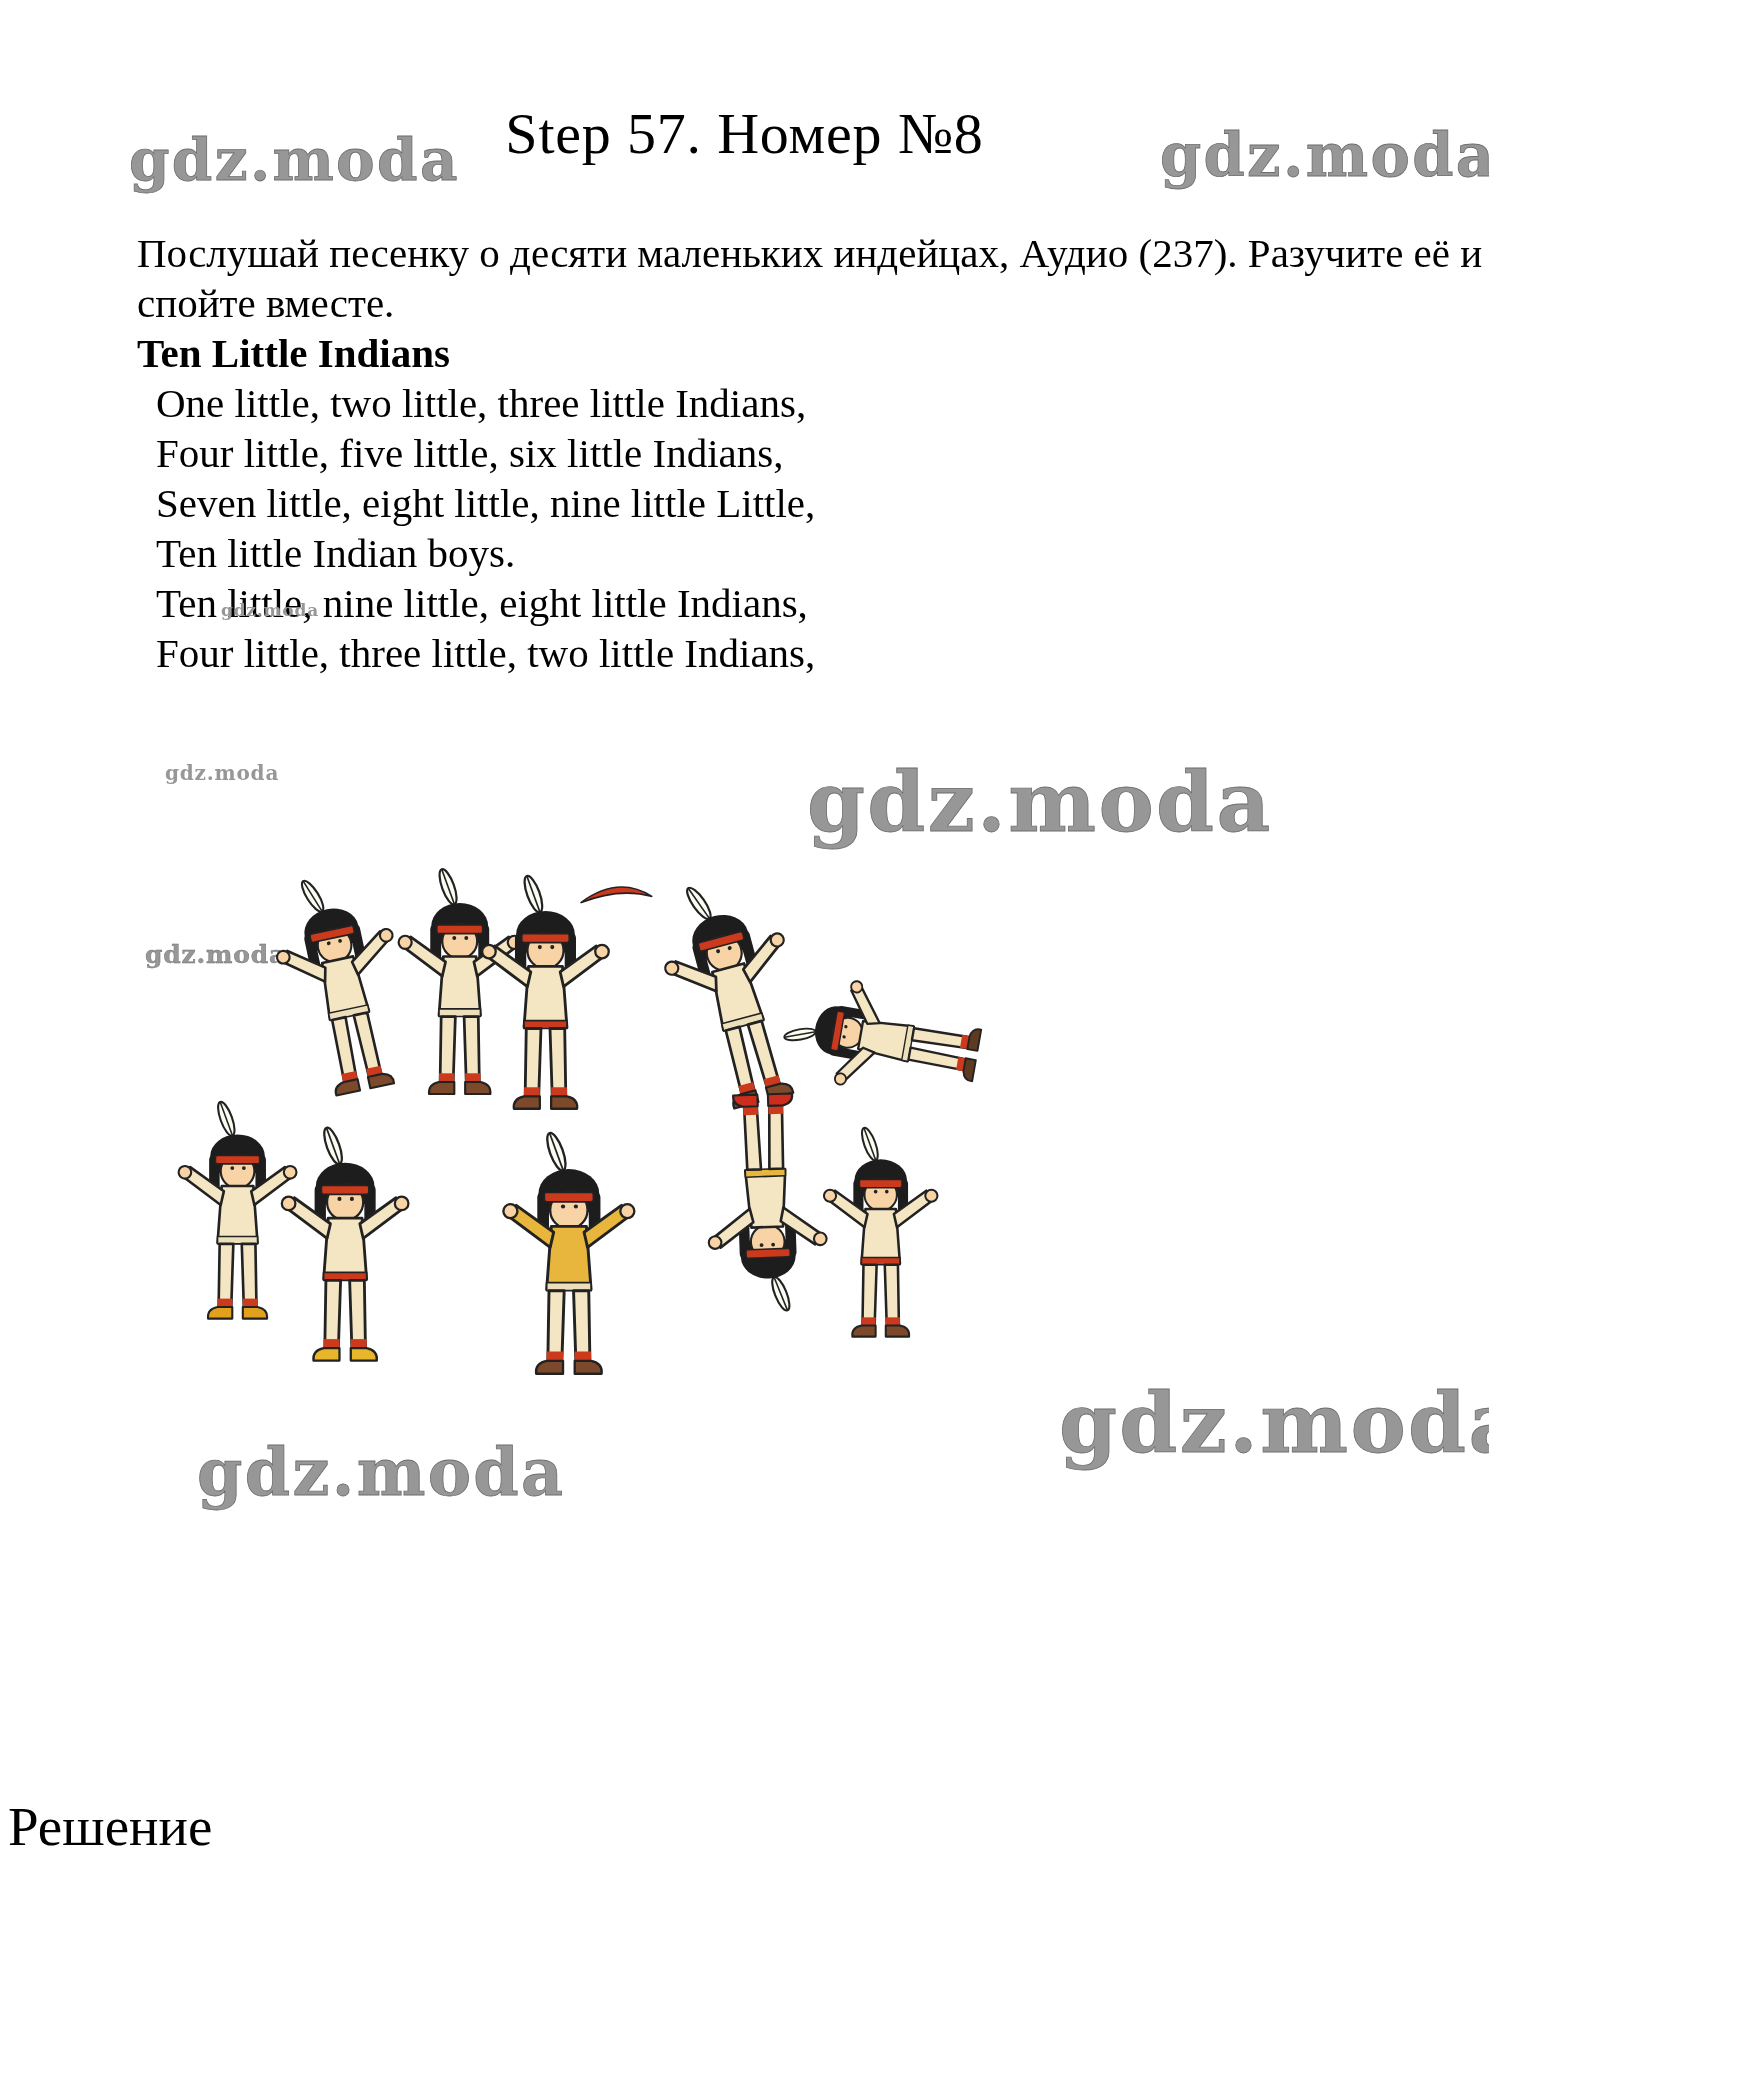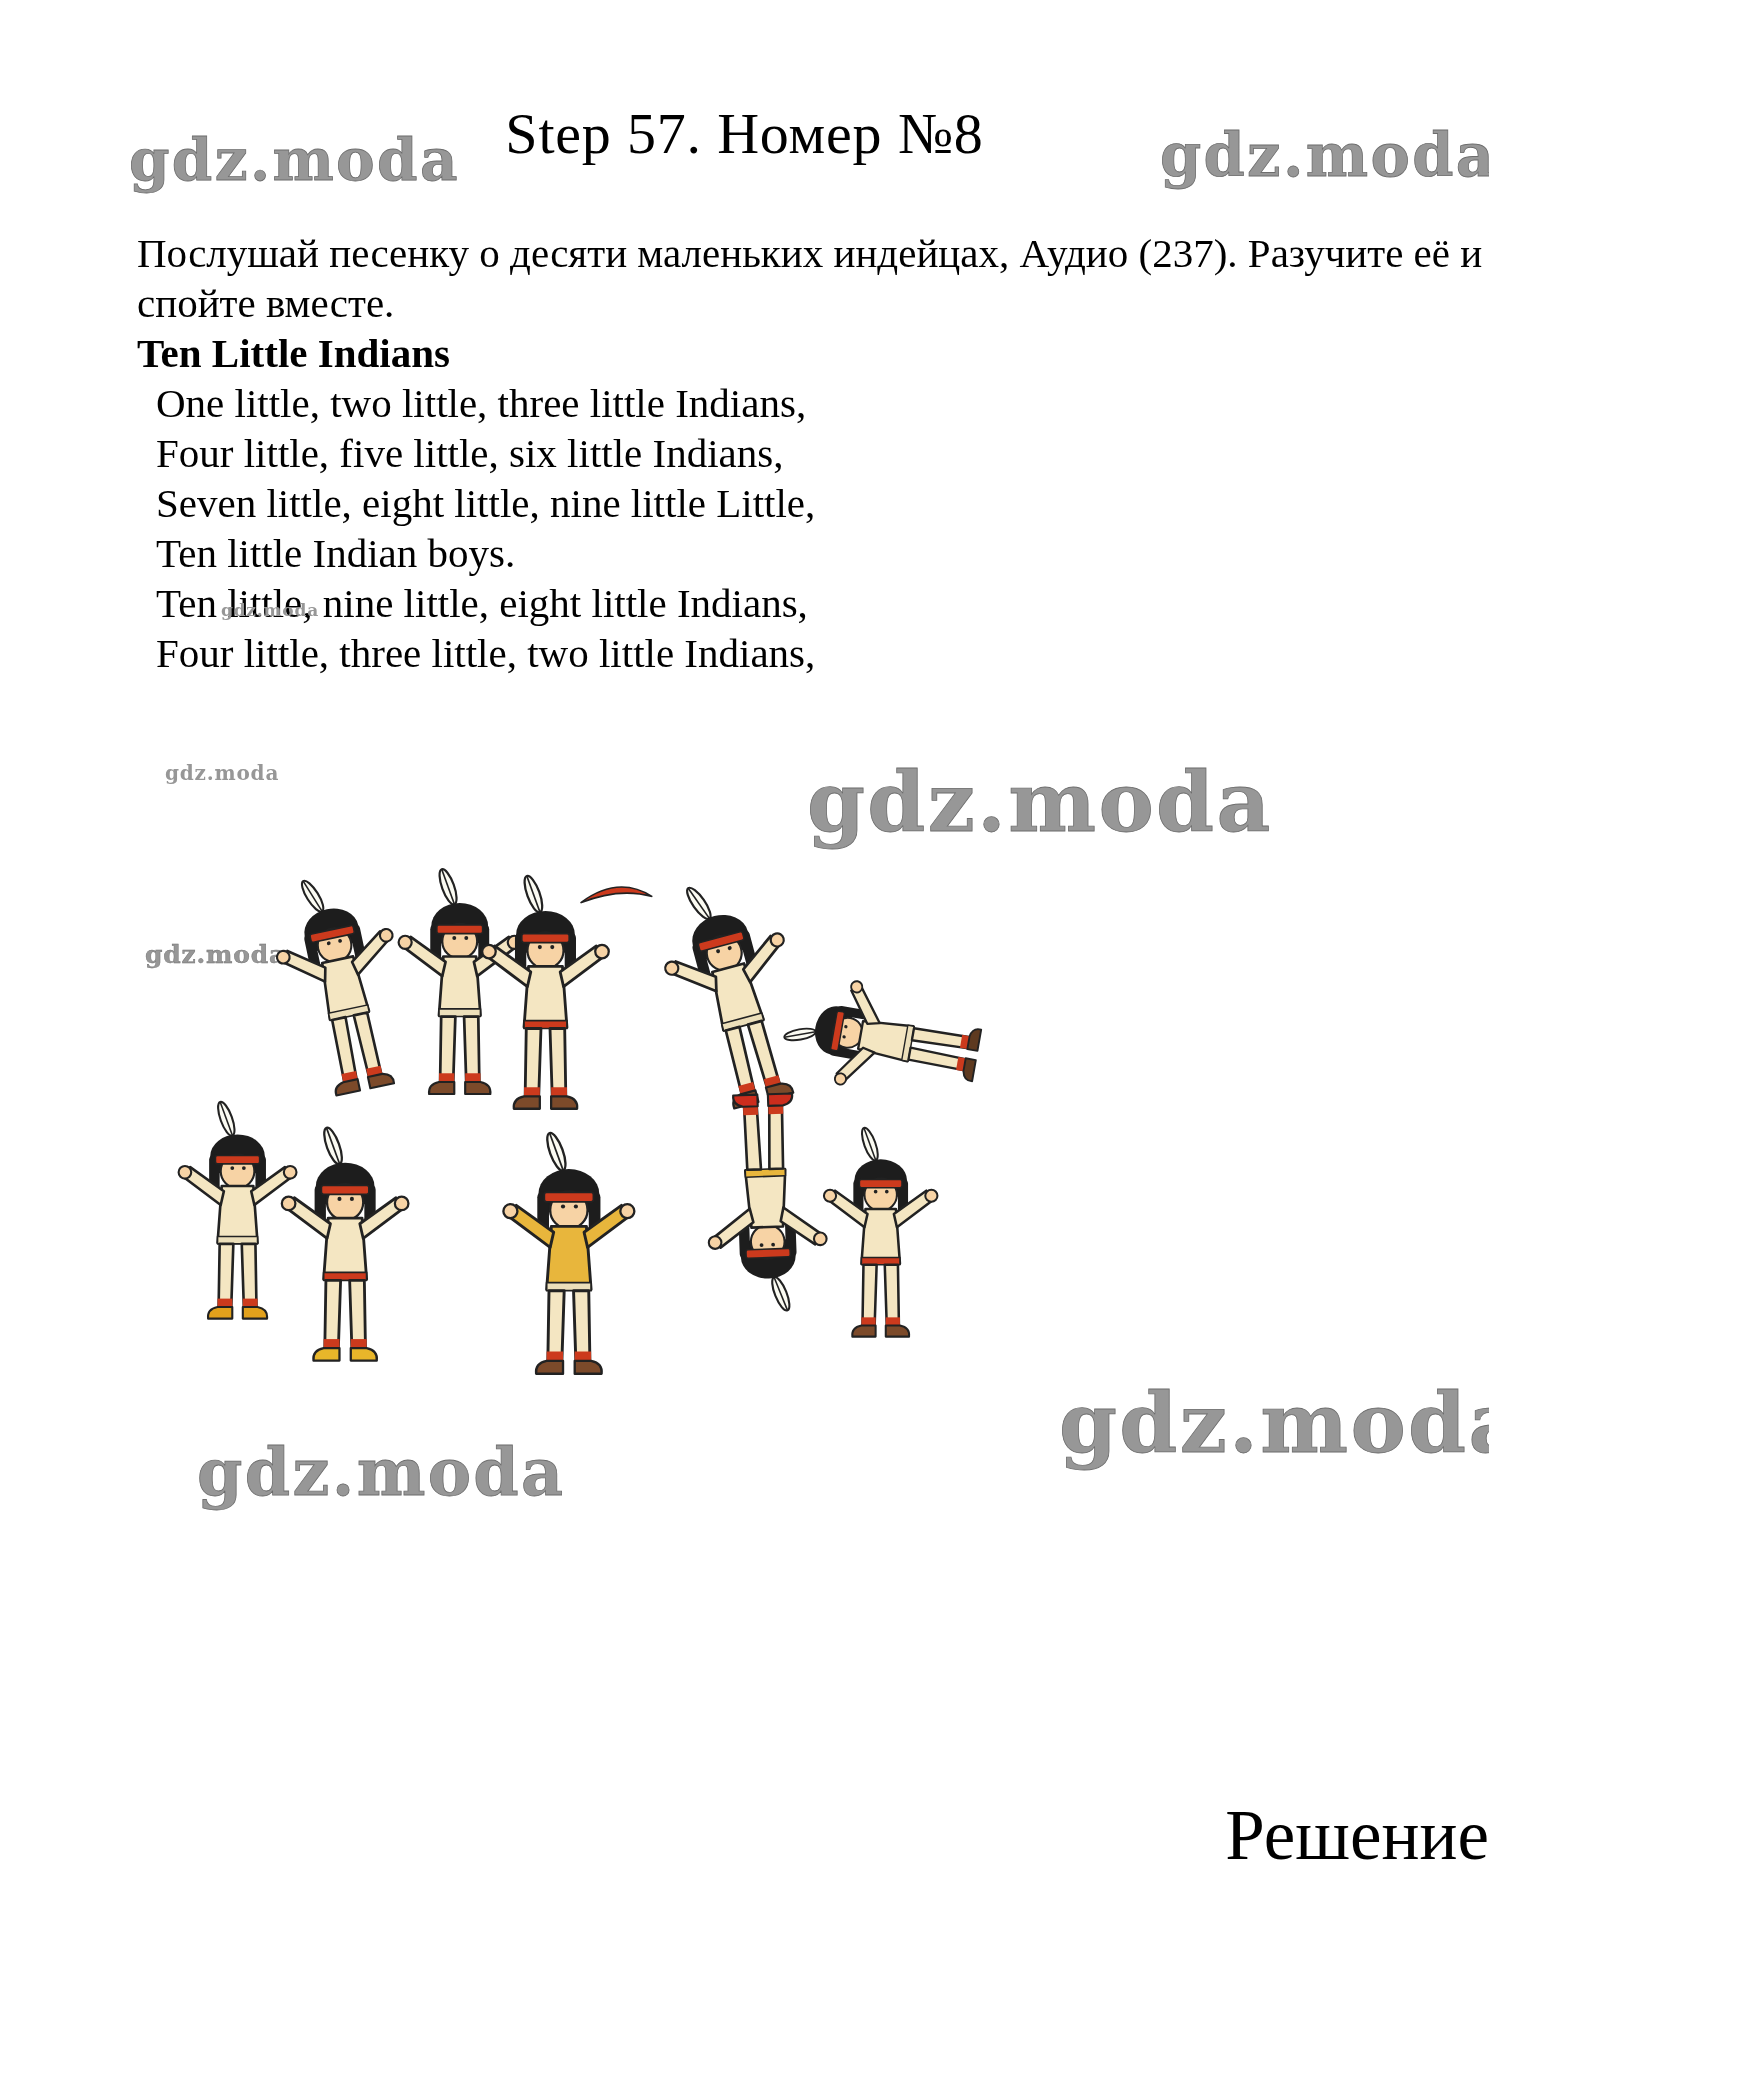--- a/index.html
+++ b/index.html
@@ -60,22 +60,22 @@
     width: 916px;
     height: 563px;
   }
   .illustration svg { overflow: visible; display: block; }
 
   .solution-heading {
     position: absolute;
     top: 1795px;
     left: 8px;
     right: 0;
-    text-align: right;
-    font-size: 71px;
+    text-align: left;
+    font-size: 55px;
     font-weight: 400;
   }
 </style>
 </head>
 <body>
 
 <div class="page">
 
   <div class="watermark wm-top-left">gdz.moda</div>
   <h1 class="page-title">Step 57. Номер №8</h1>

